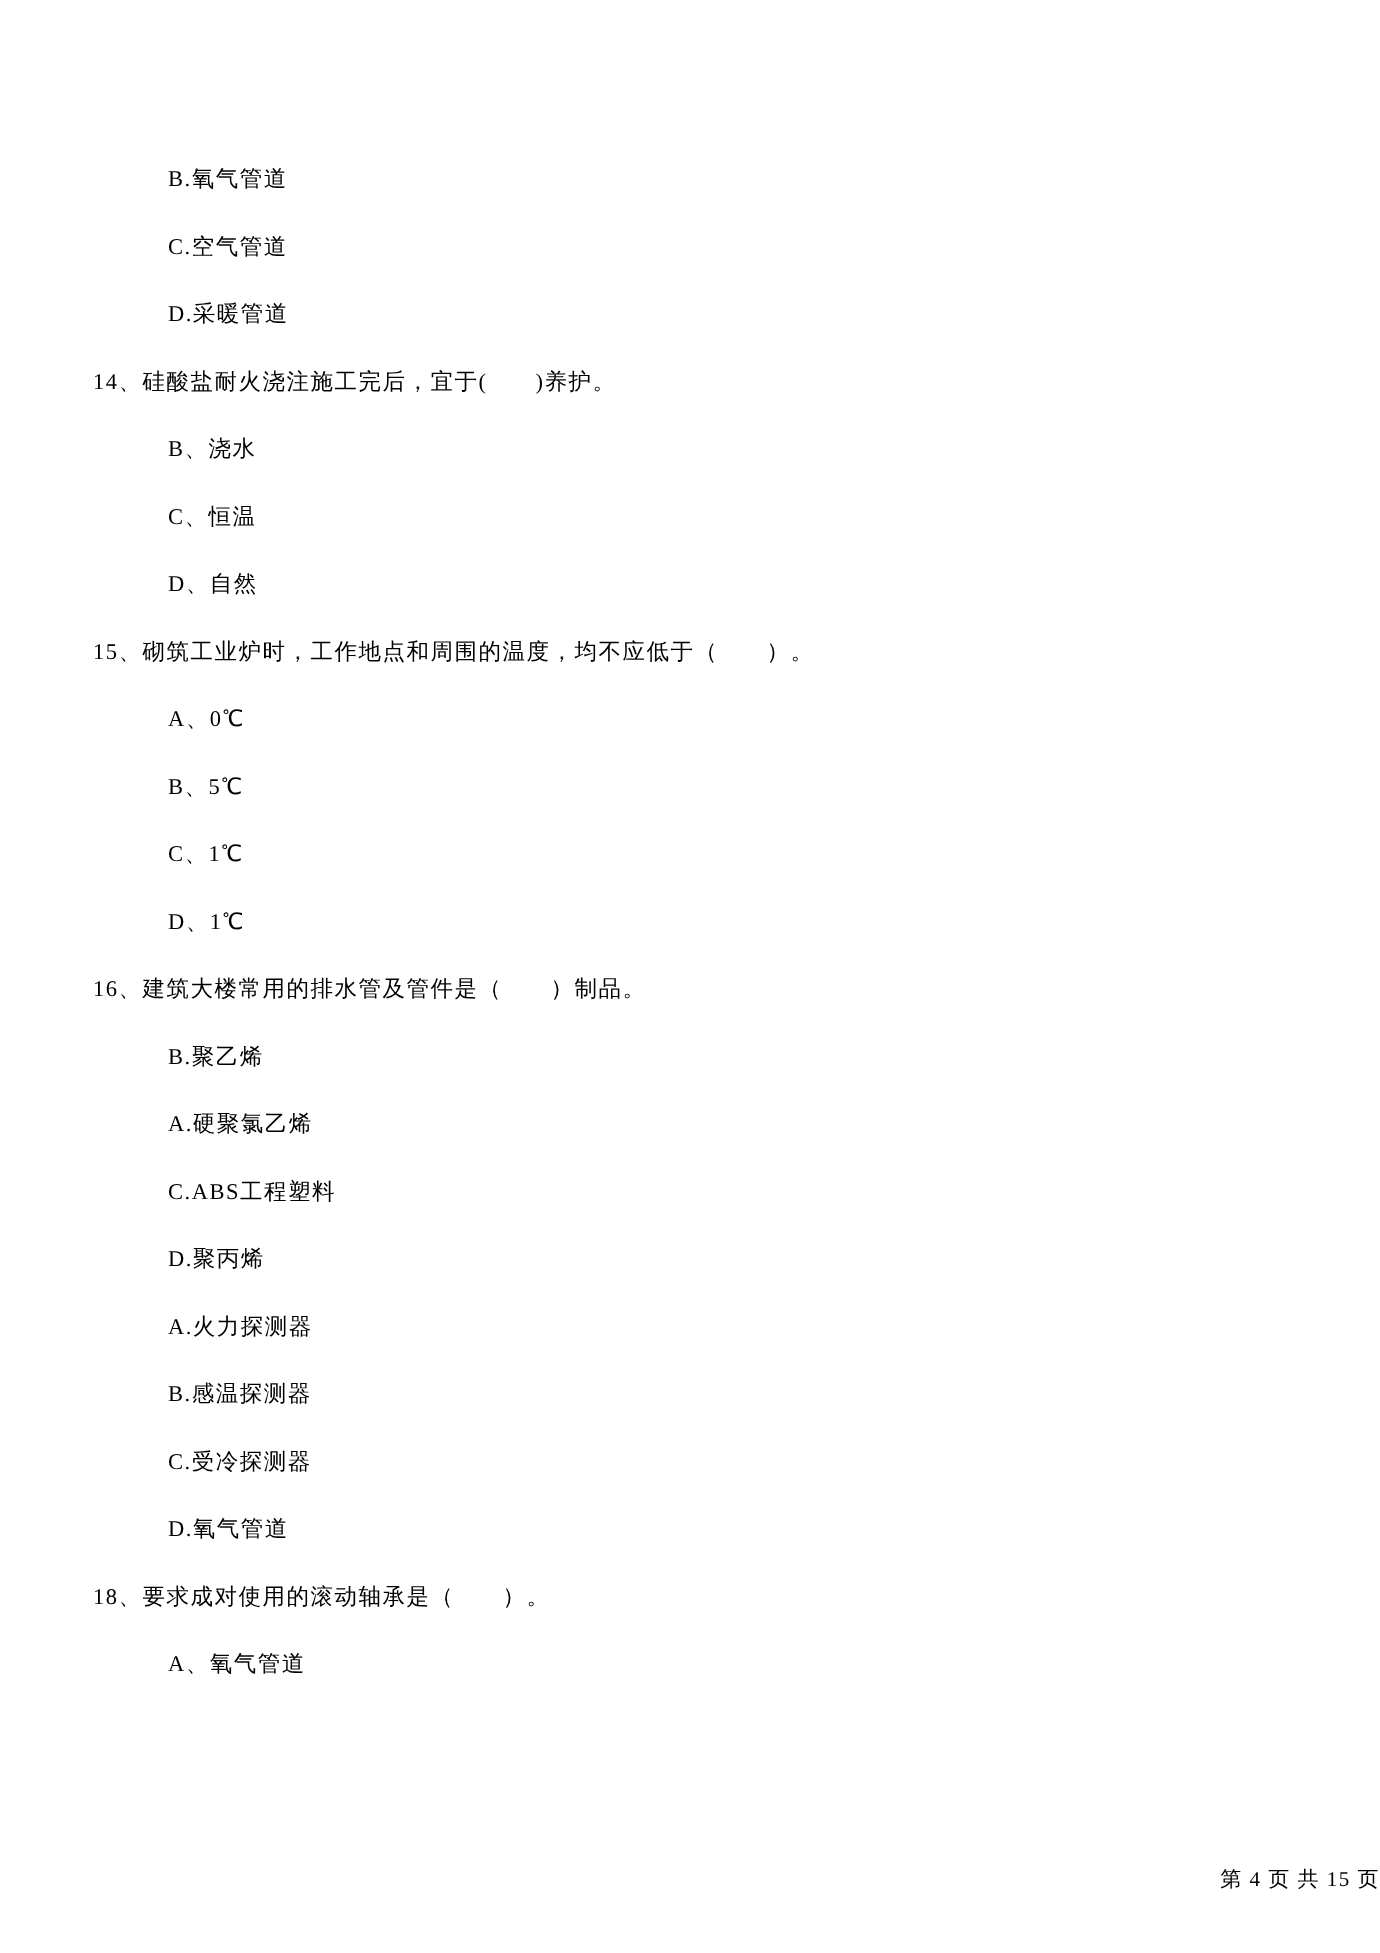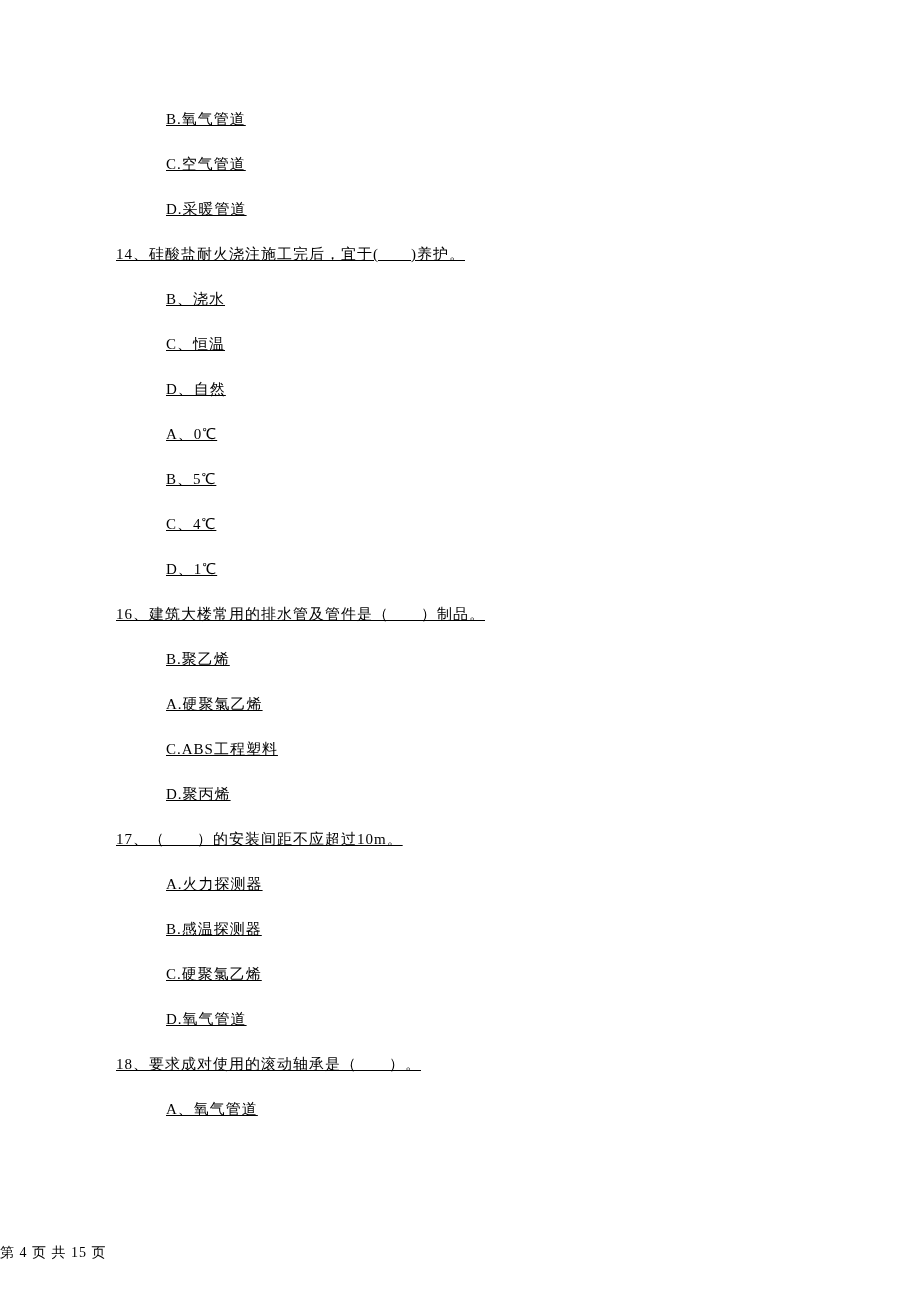--- a/index.html
+++ b/index.html
@@ -8,70 +8,69 @@
     background: #ffffff;
     font-family: "SimSun", "宋体", serif;
     font-size: 15px;
     color: #000000;
     width: 920px;
     height: 1302px;
     box-sizing: border-box;
     position: relative;
   }
   .page {
-    padding: 110px 130px 0 116px;
-    text-decoration: underline;
+    padding: 110px 130px 0 62px;
   }
   .option {
     margin: 0 0 26px 50px;
     letter-spacing: 1px;
   }
   .question {
     margin: 0 0 26px 0;
     letter-spacing: 1px;
   }
   .footer {
     position: absolute;
     bottom: 40px;
     left: 0;
     right: 0;
-    text-align: left;
+    text-align: right;
     font-size: 14px;
     letter-spacing: 1px;
   }
 </style>
 </head>
 <body>
 
 <div class="page">
 
   <div class="option">B.氧气管道</div>
   <div class="option">C.空气管道</div>
   <div class="option">D.采暖管道</div>
 
   <div class="question">14、硅酸盐耐火浇注施工完后，宜于(　　)养护。</div>
   <div class="option">B、浇水</div>
   <div class="option">C、恒温</div>
   <div class="option">D、自然</div>
 
+  <div class="question">15、砌筑工业炉时，工作地点和周围的温度，均不应低于（　　）。</div>
   <div class="option">A、0℃</div>
   <div class="option">B、5℃</div>
-  <div class="option">C、4℃</div>
+  <div class="option">C、1℃</div>
   <div class="option">D、1℃</div>
 
   <div class="question">16、建筑大楼常用的排水管及管件是（　　）制品。</div>
   <div class="option">B.聚乙烯</div>
   <div class="option">A.硬聚氯乙烯</div>
   <div class="option">C.ABS工程塑料</div>
   <div class="option">D.聚丙烯</div>
 
-  <div class="question">17、（　　）的安装间距不应超过10m。</div>
   <div class="option">A.火力探测器</div>
   <div class="option">B.感温探测器</div>
-  <div class="option">C.硬聚氯乙烯</div>
+  <div class="option">C.受冷探测器</div>
   <div class="option">D.氧气管道</div>
 
   <div class="question">18、要求成对使用的滚动轴承是（　　）。</div>
   <div class="option">A、氧气管道</div>
 
 </div>
 
 <div class="footer">第 4 页 共 15 页</div>
 
 </body></html>

